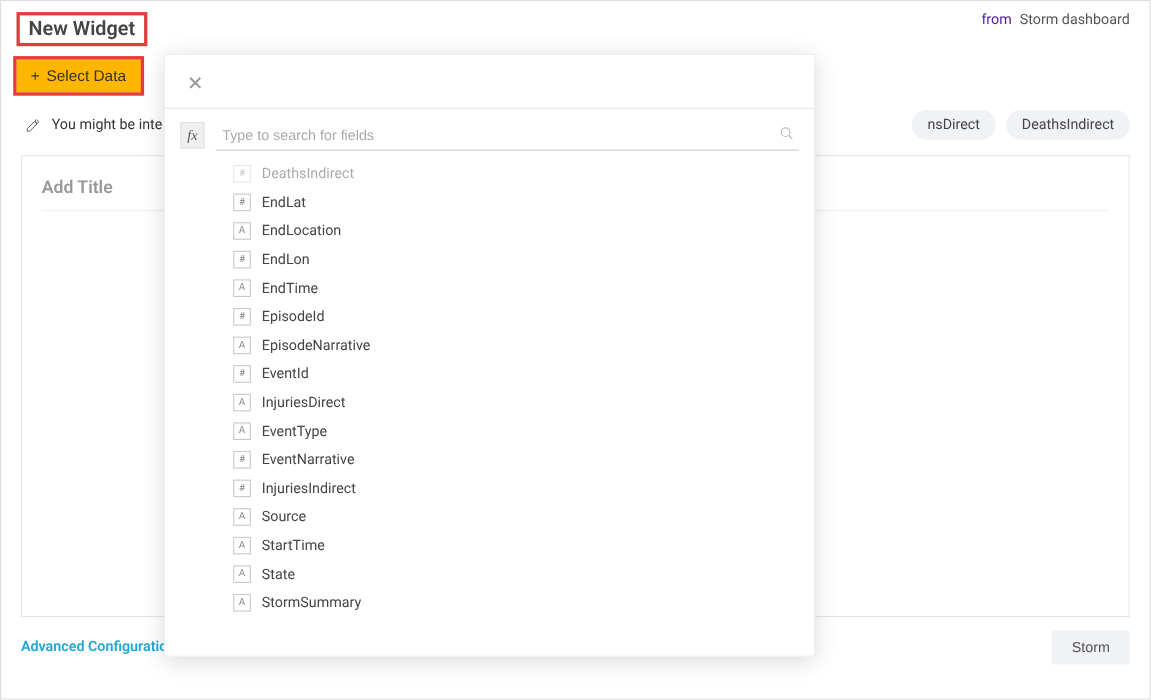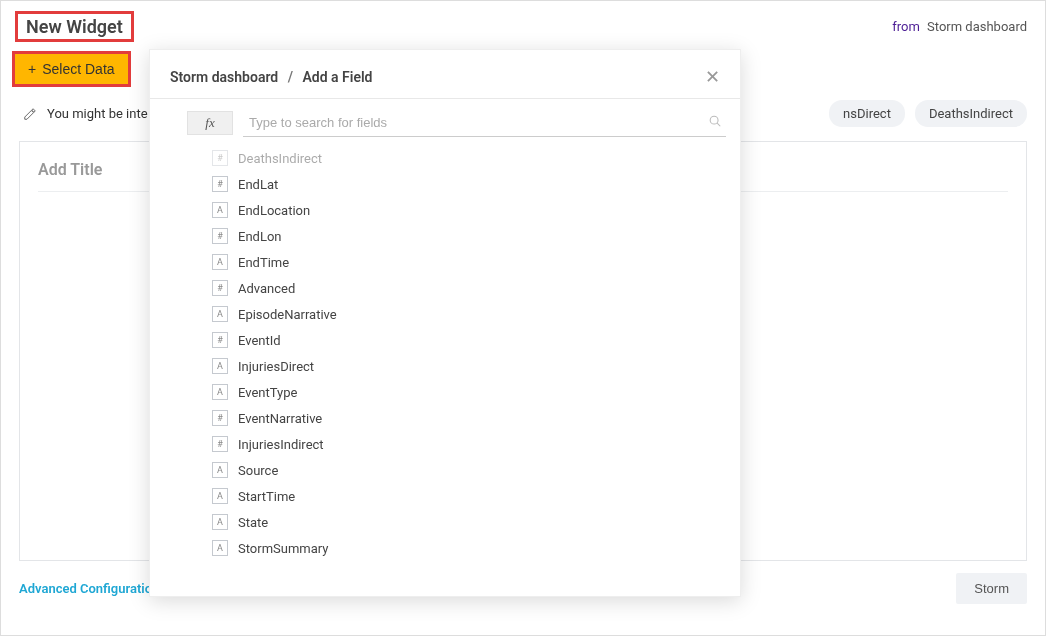--- a/index.html
+++ b/index.html
@@ -10,21 +10,21 @@
     background: #fff;
     width: 1046px;
     height: 636px;
     position: relative;
     border: 1px solid #ddd;
   }
 
   .header {
     display: flex;
     justify-content: space-between;
-    align-items: center;
+    align-items: flex-start;
     padding: 10px 18px 6px 14px;
   }
   .title-box {
     border: 3px solid #e23c3c;
     padding: 2px 8px;
   }
   .title-text {
     font-size: 18px;
     font-weight: 600;
     color: #444;
@@ -148,32 +148,31 @@
     line-height: 1;
   }
 
   .search-row {
     display: flex;
     align-items: center;
     padding: 0 14px 6px 14px;
     gap: 10px;
   }
   .fx-box {
-    width: 46px; height: 24px;
+    width: 22px; height: 24px;
     background: #f0f0f0;
     border: 1px solid #e2e2e2;
     display: flex;
     align-items: center;
     justify-content: center;
     font-style: italic;
     font-family: Georgia, serif;
     color: #555;
     font-size: 13px;
     cursor: pointer;
-    margin-left: 23px;
   }
   .search-wrapper {
     flex: 1;
     display: flex;
     align-items: center;
     border-bottom: 1px solid #ccc;
     padding: 2px 4px;
   }
   .search-input {
     flex: 1;
@@ -252,25 +251,20 @@
   <div class="add-title">Add Title</div>
 </div>
 
 <div class="footer">
   <span class="adv-config">Advanced Configuration</span>
   <button class="cancel-btn">Storm</button>
 </div>
 
 <div class="modal">
   <div class="modal-header">
-    <div class="modal-breadcrumb">
-      <span>Storm dashboard</span>
-      <span class="sep">/</span>
-      <span>Add a Field</span>
-    </div>
     <span class="close-x">✕</span>
   </div>
 
   <div class="search-row">
     <div class="fx-box">
       <span>fx</span>
     </div>
     <div class="search-wrapper">
       <input class="search-input" type="text" placeholder="Type to search for fields" style="">
       <span class="search-icon">
@@ -298,21 +292,21 @@
       <div class="field-item">
         <span class="type-badge">#</span>
         <span class="field-label">EndLon</span>
       </div>
       <div class="field-item">
         <span class="type-badge">A</span>
         <span class="field-label">EndTime</span>
       </div>
       <div class="field-item">
         <span class="type-badge">#</span>
-        <span class="field-label">Advanced</span>
+        <span class="field-label">EpisodeId</span>
       </div>
       <div class="field-item">
         <span class="type-badge">A</span>
         <span class="field-label">EpisodeNarrative</span>
       </div>
       <div class="field-item">
         <span class="type-badge">#</span>
         <span class="field-label">EventId</span>
       </div>
       <div class="field-item">

